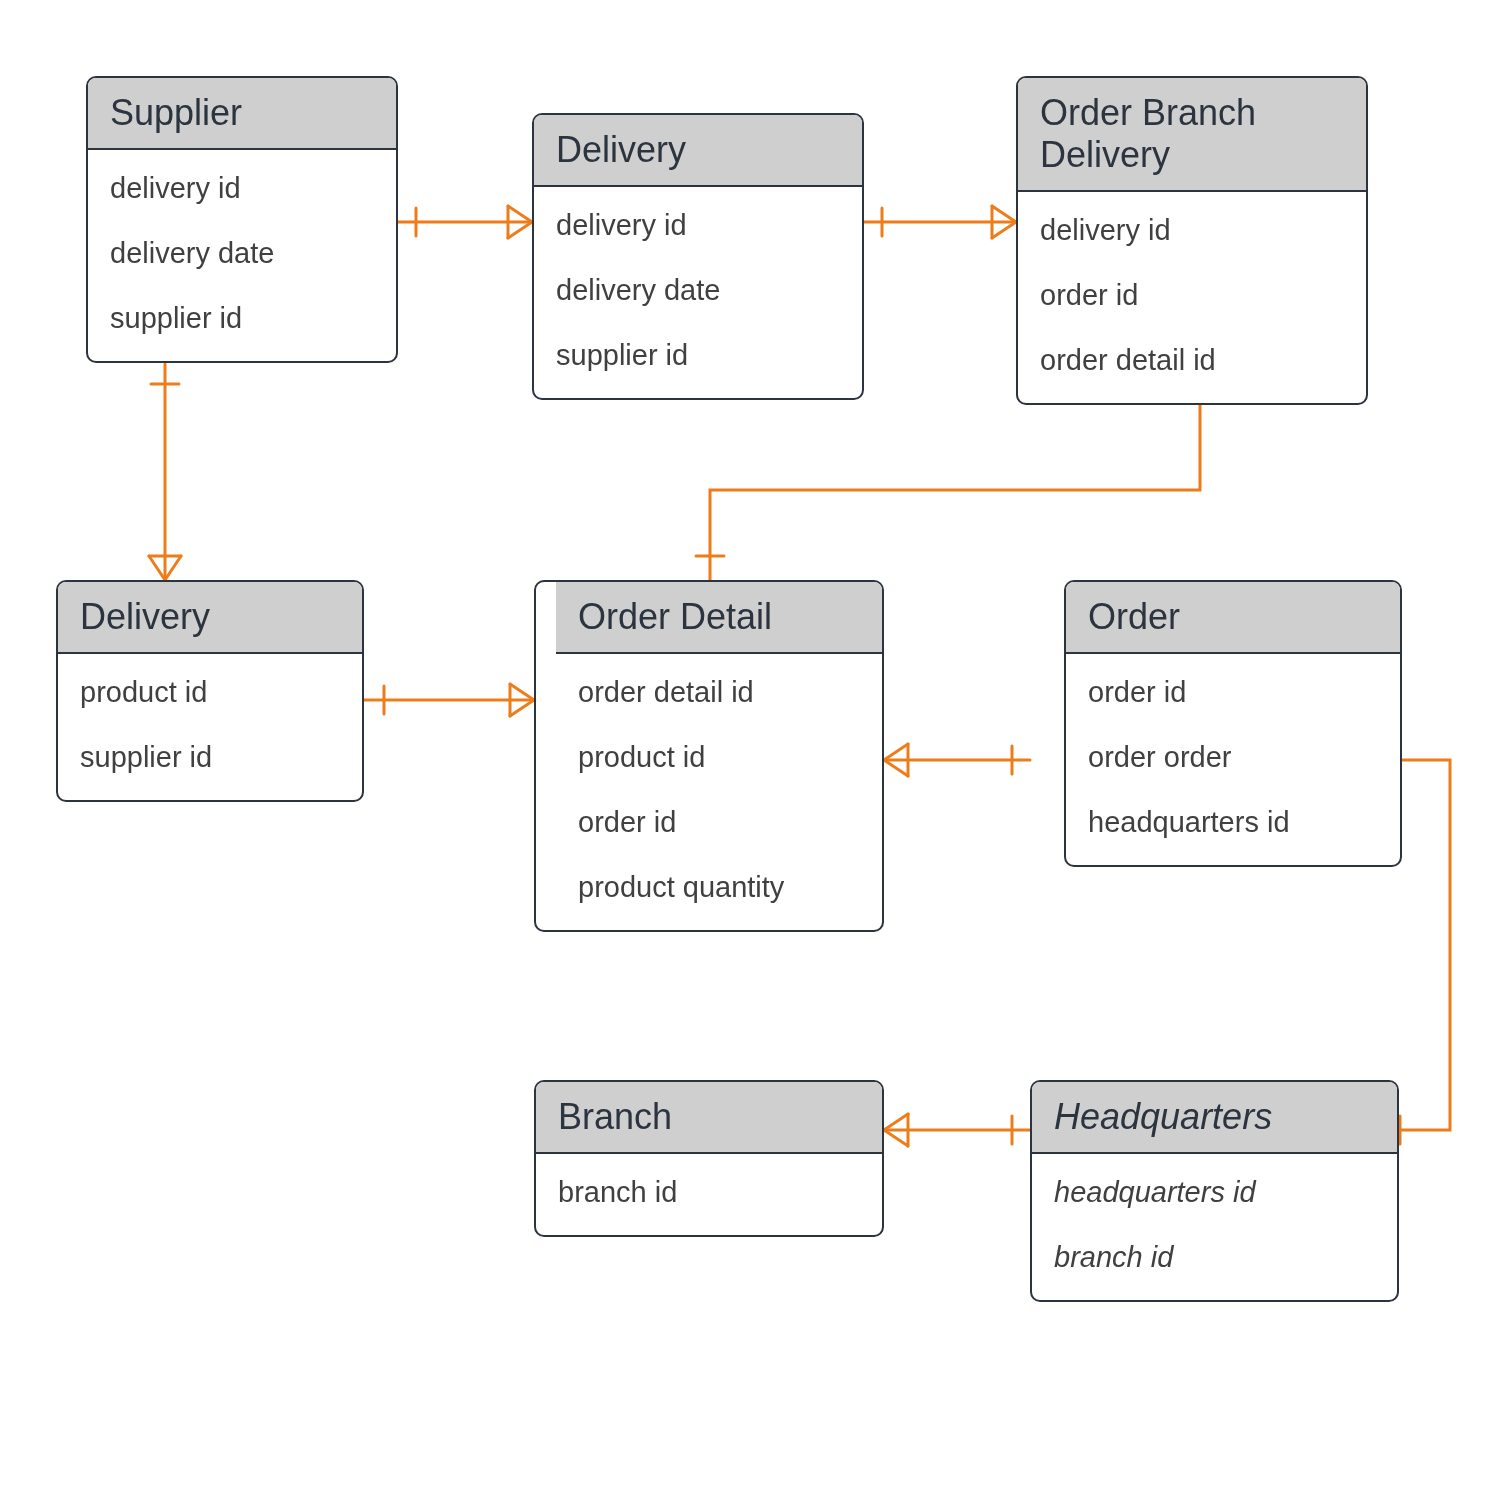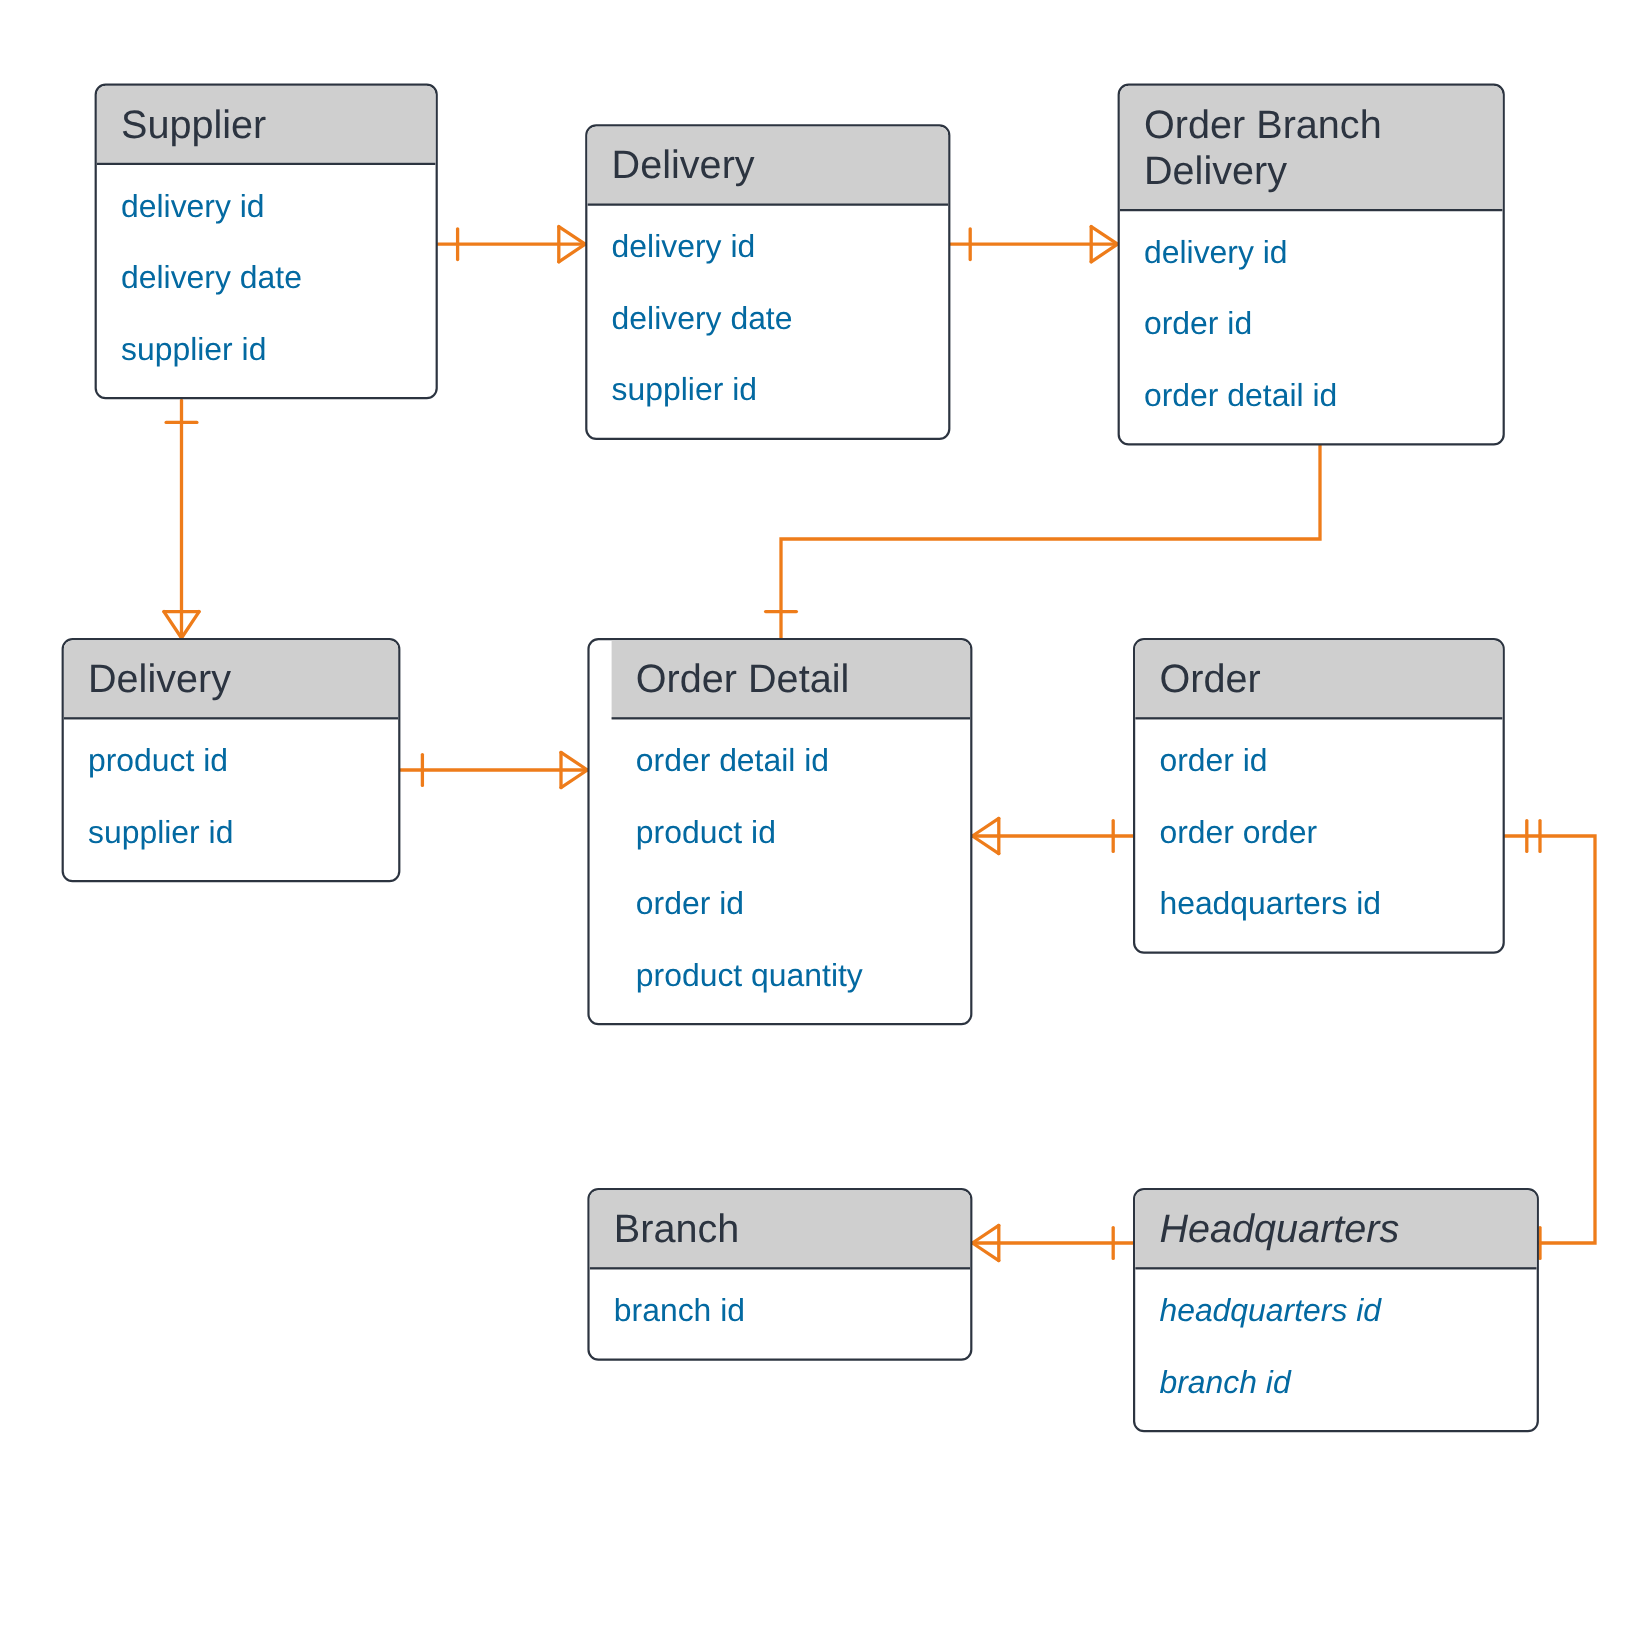--- a/index.html
+++ b/index.html
@@ -32,21 +32,21 @@
     border-bottom: 2.5px solid #2c3440;
     font-size: 36px;
     color: #2c3440;
     padding: 14px 18px 14px 22px;
   }
   .entity-body {
     padding: 6px 20px 10px 22px;
   }
   .field {
     font-size: 29px;
-    color: #0369a1;
+    color: #404040;
     padding: 16px 0;
   }
 </style>
 </head>
 <body>
 
 <div class="canvas">
 
   <svg class="connectors">
     <g stroke="#ee7c1a" stroke-width="3" fill="none" stroke-linecap="round">
@@ -154,21 +154,21 @@
   <div class="entity" style="left:534px; top:580px; width:350px;padding-left:20px;">
     <div class="entity-title">Order Detail</div>
     <div class="entity-body">
       <div class="field">order detail id</div>
       <div class="field">product id</div>
       <div class="field">order id</div>
       <div class="field">product quantity</div>
     </div>
   </div>
 
-  <div class="entity" style="left:1030px; top:580px; width:338px;">
+  <div class="entity" style="left:1064px; top:580px; width:338px;">
     <div class="entity-title">Order</div>
     <div class="entity-body">
       <div class="field">order id</div>
       <div class="field">order order</div>
       <div class="field">headquarters id</div>
     </div>
   </div>
 
   <div class="entity" style="left:534px; top:1080px; width:350px;">
     <div class="entity-title">Branch</div>

